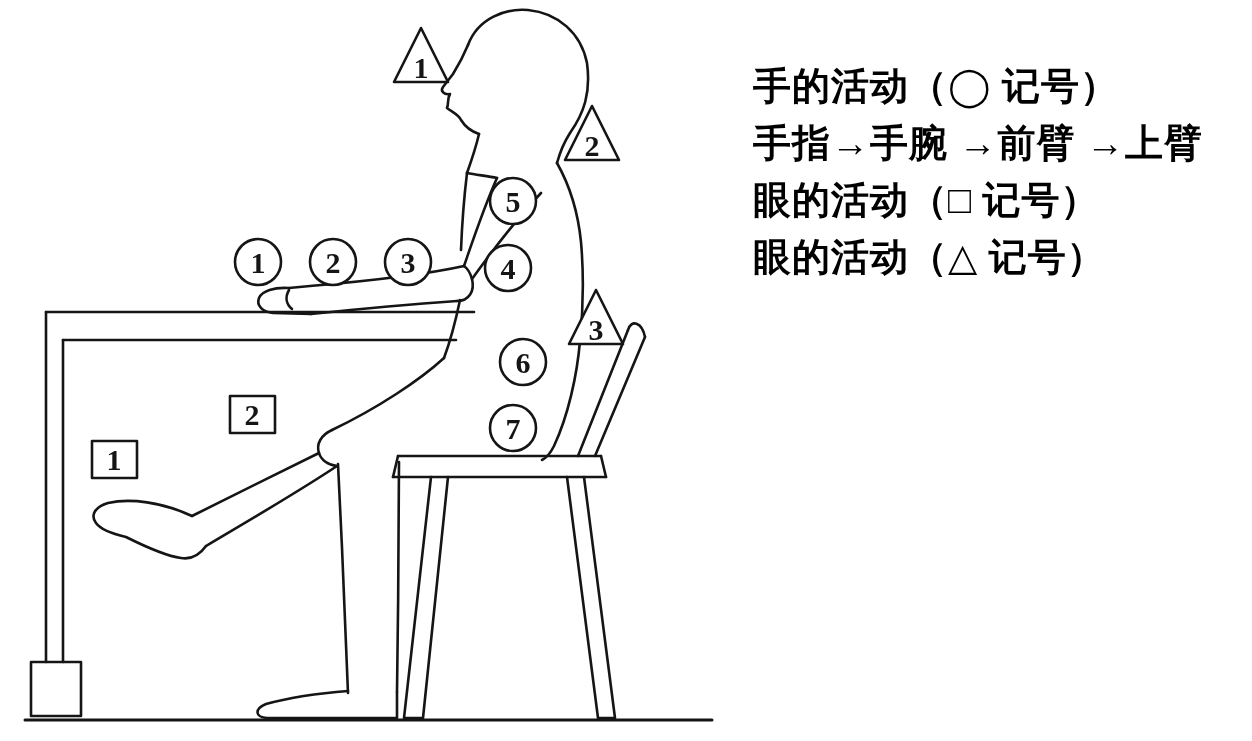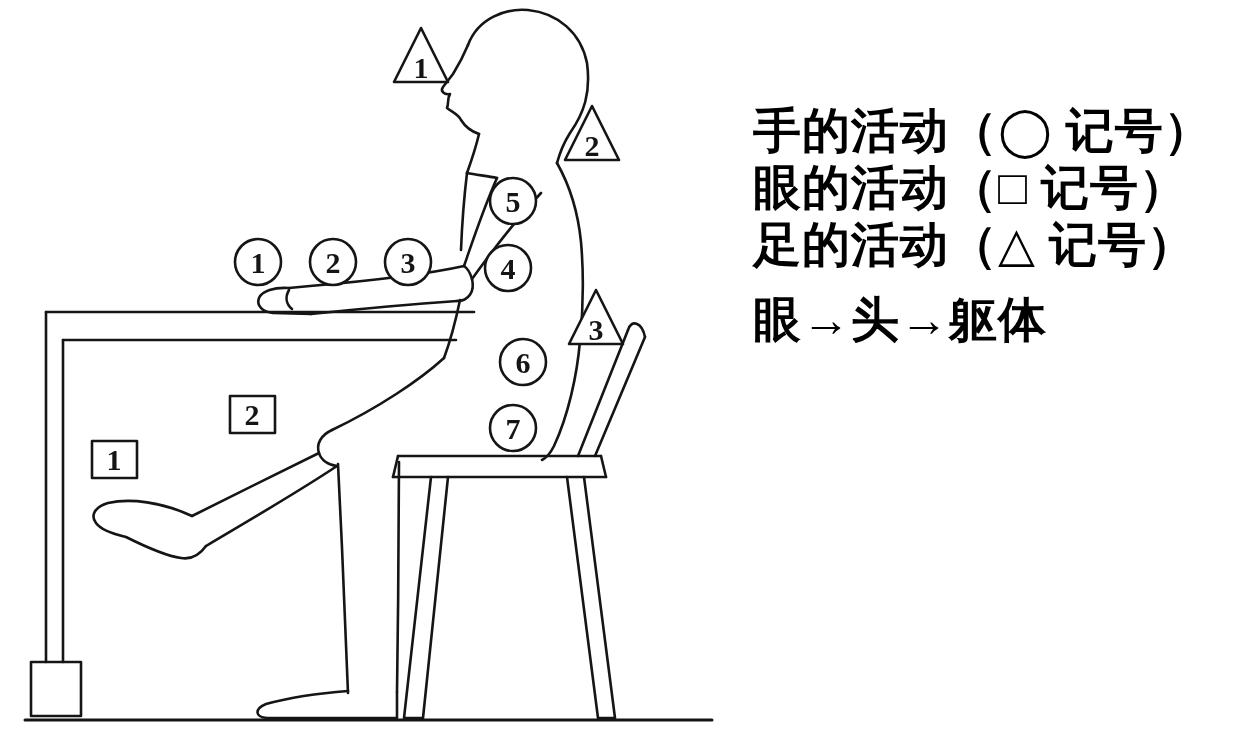--- a/index.html
+++ b/index.html
@@ -10,21 +10,21 @@
   .stage{position:absolute;left:0;top:0;width:1252px;height:741px;}
   svg{position:absolute;left:0;top:0;}
   svg path,svg rect,svg line{fill:none;stroke:#151515;stroke-width:2.6;stroke-linecap:round;stroke-linejoin:round;}
   svg .marker{fill:#ffffff;stroke:#151515;stroke-width:2.6;}
   svg text.num{
     font-family:"Liberation Serif","DejaVu Serif",serif;font-size:30px;font-weight:600;
     fill:#151515;stroke:none;text-anchor:middle;
   }
   .legend{
     position:absolute;left:753px;top:58px;width:498px;
-    font-size:48px;font-weight:600;line-height:57px;letter-spacing:1px;white-space:nowrap;margin-top:44px;
+    font-size:38px;font-weight:600;line-height:57px;letter-spacing:1px;white-space:nowrap;
   }
   .lg-indent{padding-left:82px;}
   .lg-gap{margin-top:18px;}
 </style>
 </head>
 <body>
 
 <div class="stage">
 
   <svg width="740" height="741" viewBox="0 0 740 741">
@@ -105,18 +105,18 @@
       <text class="num" x="421" y="78">1</text>
       <path class="marker" d="M592,106 L619,160 L565,160 Z"></path>
       <text class="num" x="592" y="156">2</text>
       <path class="marker" d="M596,290 L623,344 L569,344 Z"></path>
       <text class="num" x="596" y="340">3</text>
     </g>
   </svg>
 
   <div class="legend">
     <div class="lg-line">手的活动（◯ 记号）</div>
+    <div class="lg-line">手指→手腕 →前臂 →上臂</div>
     <div class="lg-line">眼的活动（□ 记号）</div>
-    <div class="lg-line">足的活动（△ 记号）</div>
-    <div class="lg-line lg-gap">眼→头→躯体</div>
+    <div class="lg-line">眼的活动（△ 记号）</div>
   </div>
 
 </div>
 
 </body></html>

